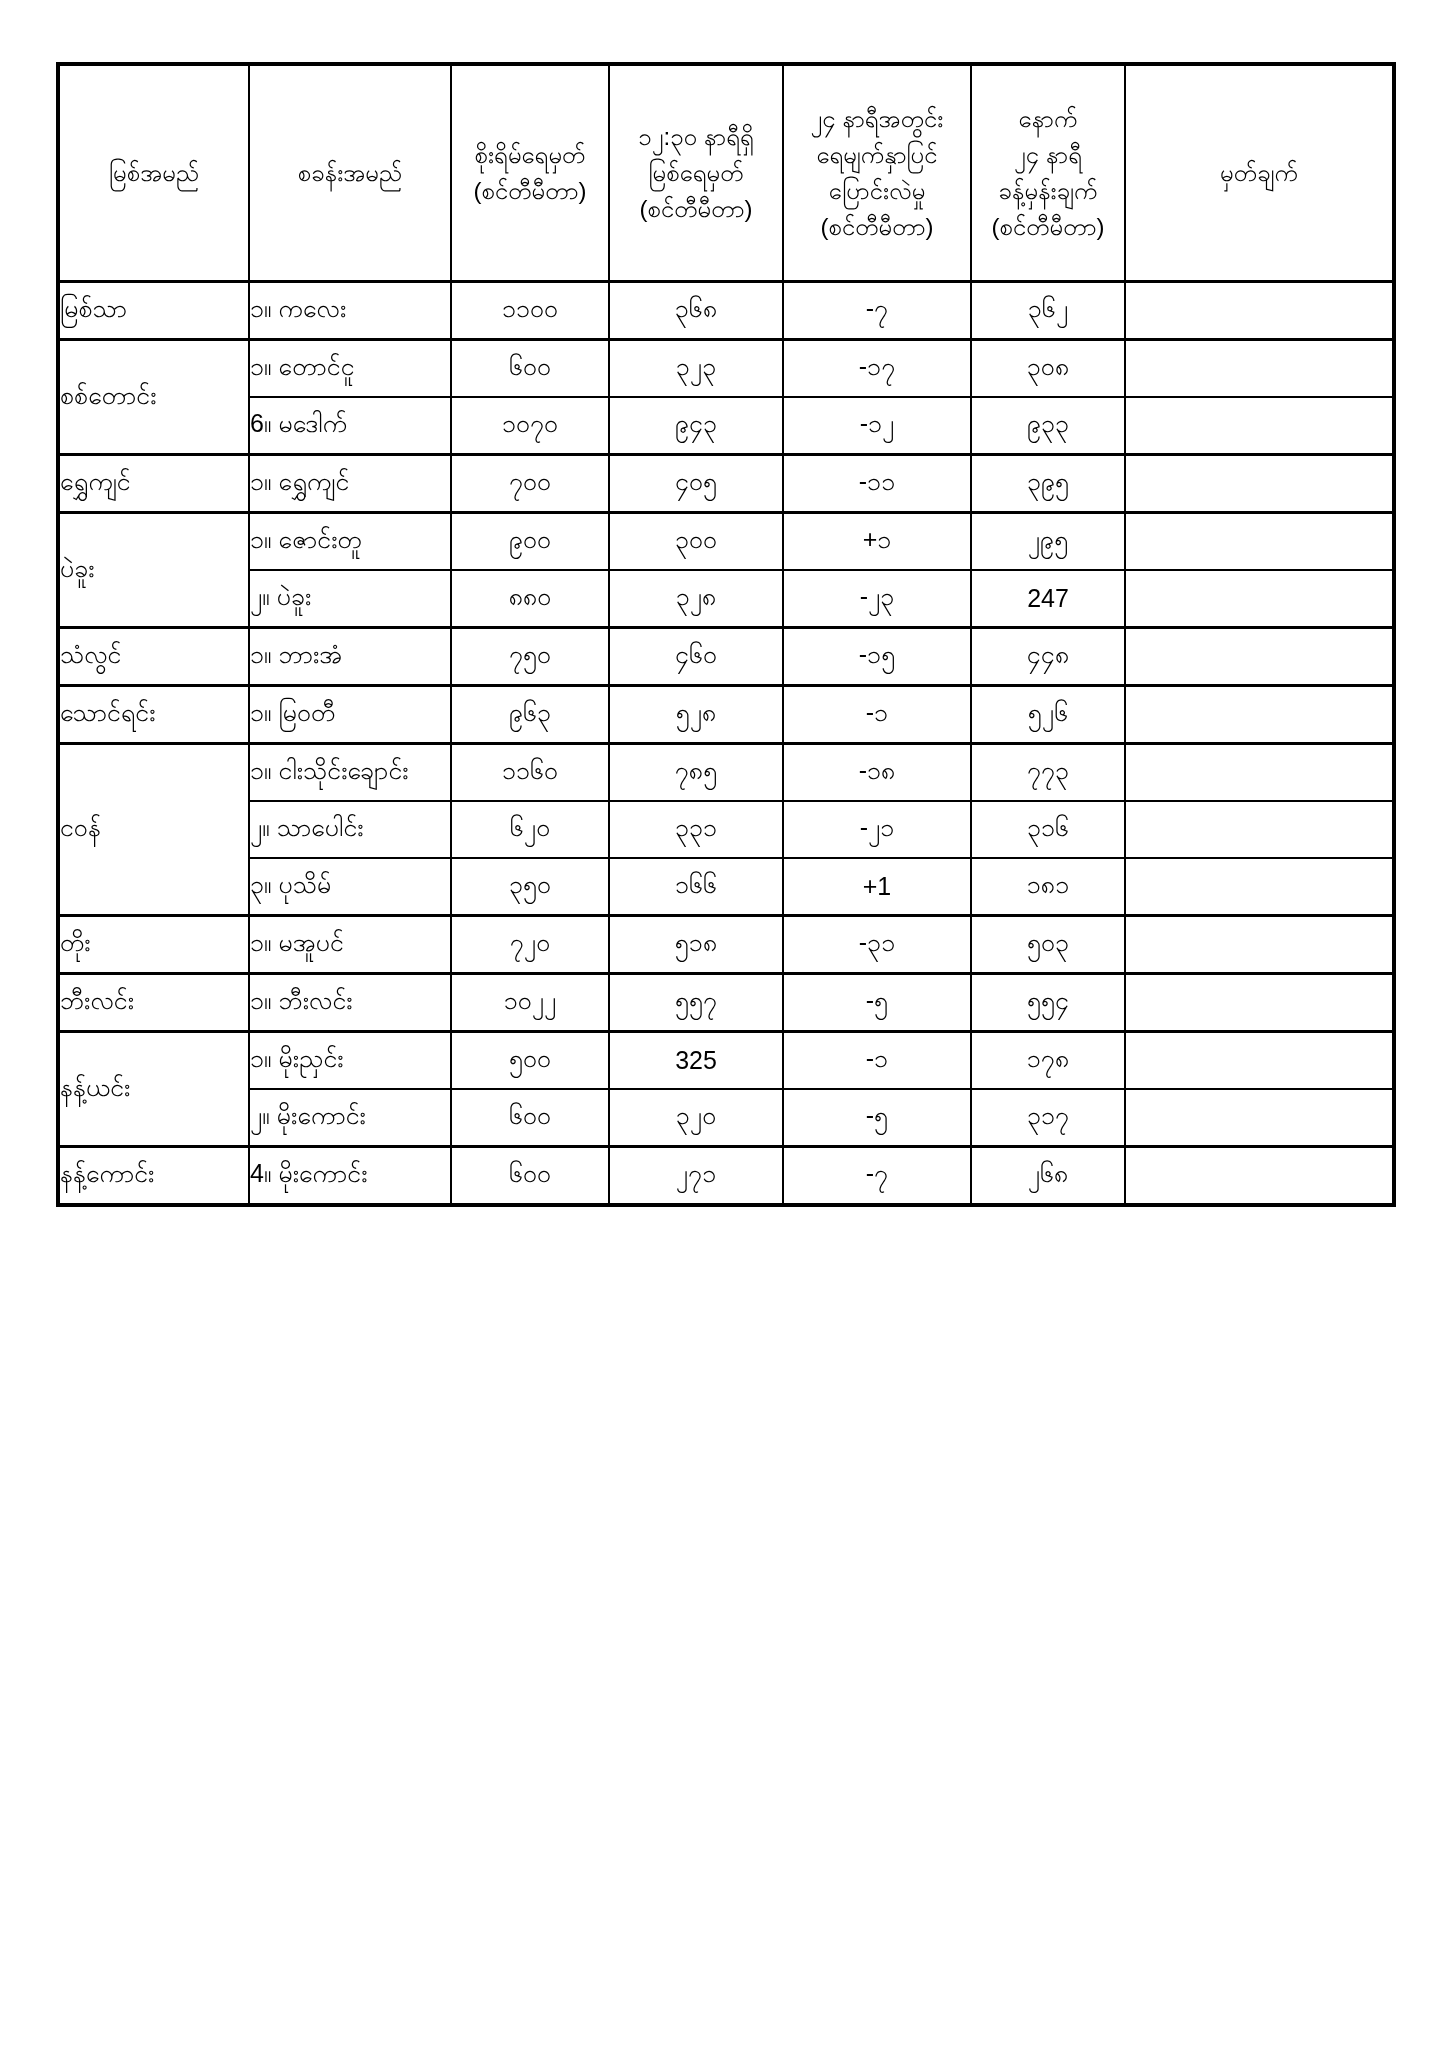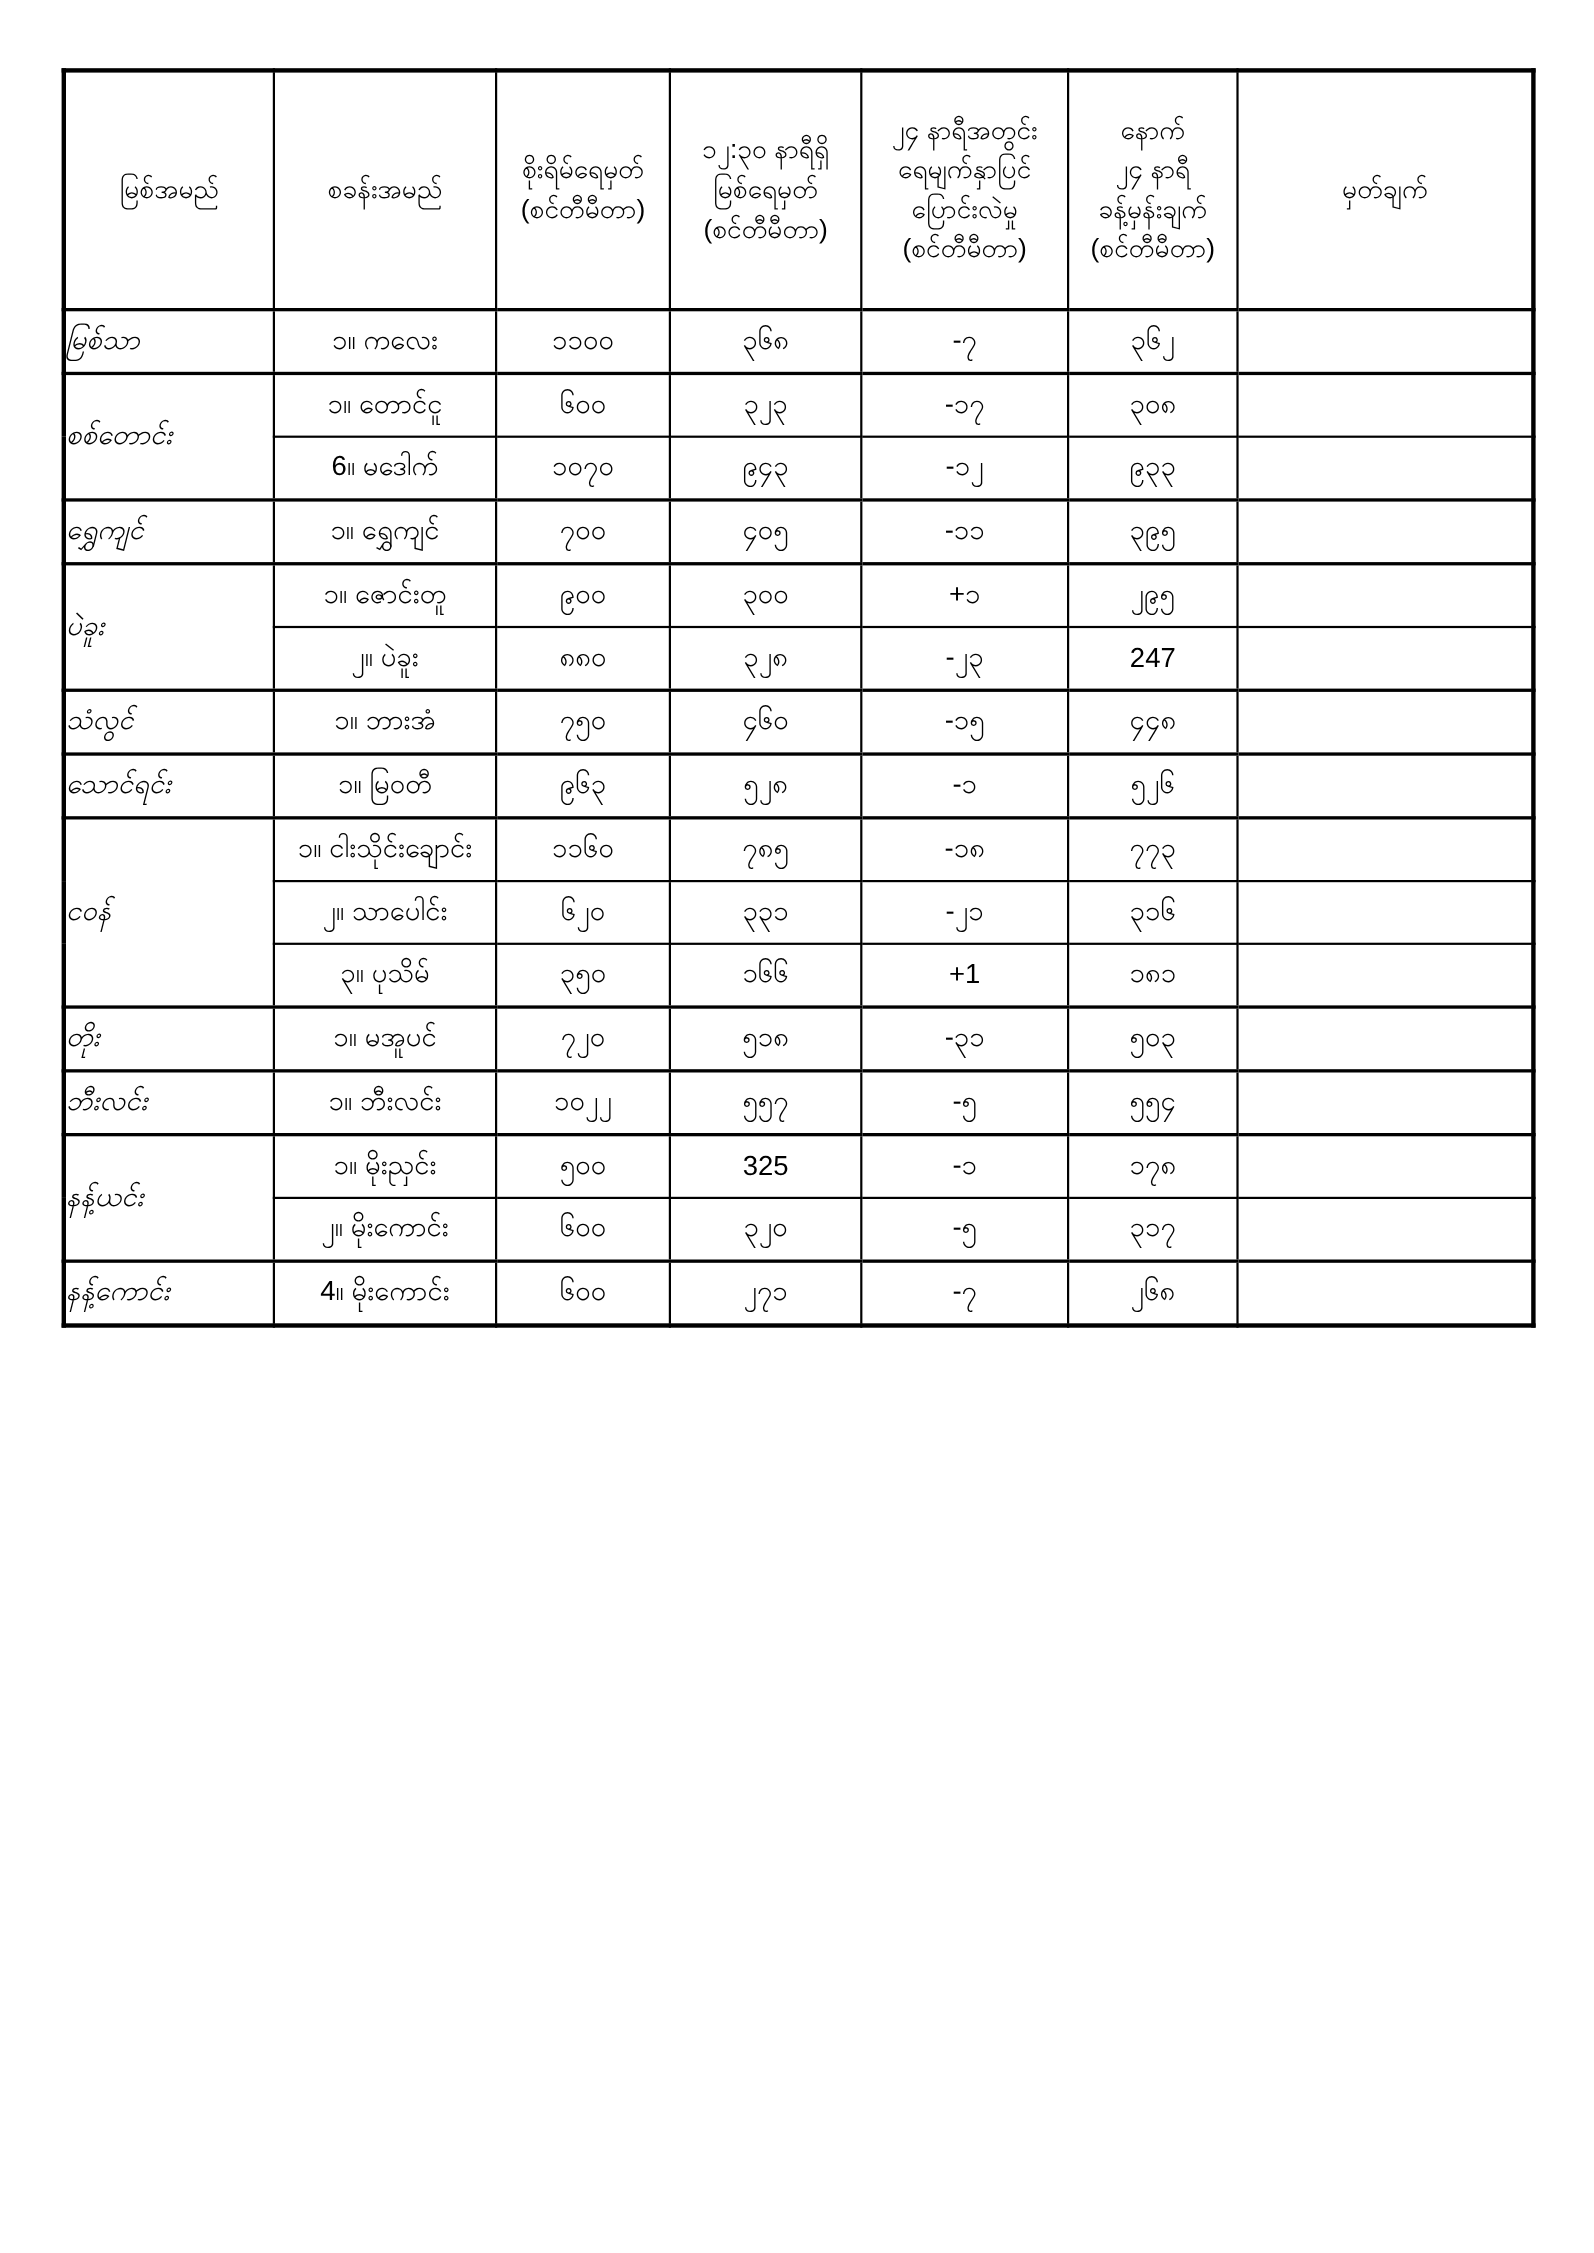--- a/index.html
+++ b/index.html
@@ -40,24 +40,23 @@
     white-space: pre-line;
   }
   table.wl tbody td {
     height: 55px;
     font-size: 25px;
     vertical-align: middle;
   }
   td.river-cell {
     text-align: left;
     padding-left: 16px;
-    font-style: italic;
   }
   td.station-cell {
-    text-align: center;
+    text-align: left;
     padding-left: 10px;
   }
   td.num-cell {
     text-align: center;
   }
   tr.group-start td {
     border-top: 3px solid #000000;
   }
 </style>
 </head>

